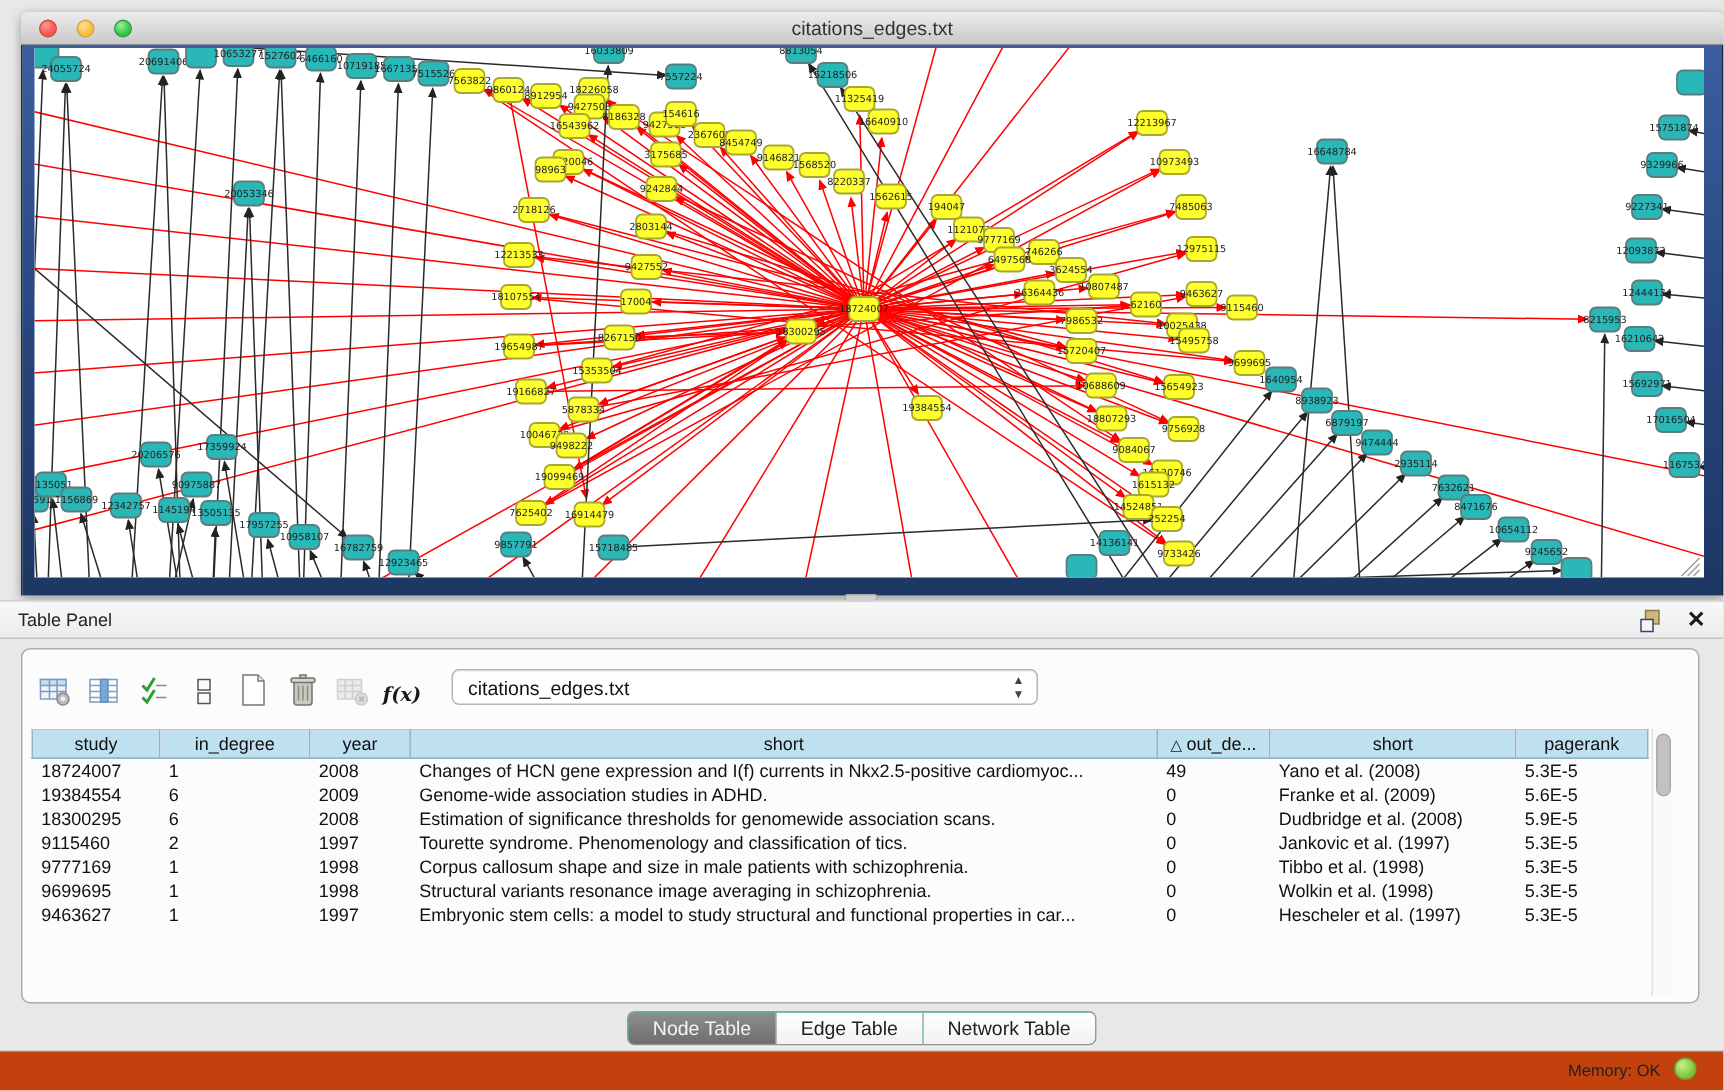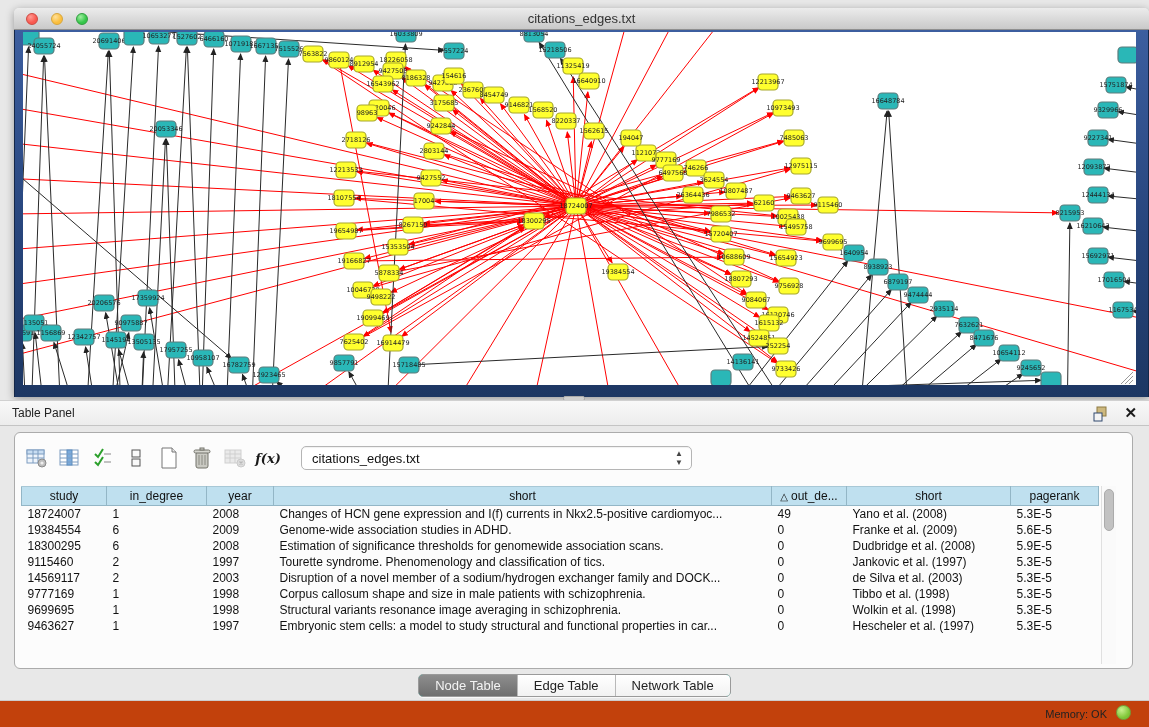--- a/index.html
+++ b/index.html
@@ -62,21 +62,21 @@
   .tp-close { position:absolute; right:12px; top:3px; font-size:15px; font-weight:bold; color:#1a1a1a; cursor:default; }
 
   .tp-panel {
     position:absolute; left:14px; top:432px; width:1119px; height:237px;
     background:#fcfcfc; border:1px solid #ababab; border-radius:6px;
   }
   .toolbar {
     position:absolute; left:8px; top:8px; height:34px; right:8px;
     display:flex; align-items:center;
   }
-  .tool { width:28px; height:26px; display:flex; align-items:center; justify-content:center; margin-right:5px; }
+  .tool { width:28px; height:26px; display:flex; align-items:flex-end; justify-content:center; margin-right:5px; }
   .fx { font-family:"DejaVu Serif", serif; font-style:italic; font-weight:bold; font-size:13px; color:#1a1a1a; }
   .combo {
     margin-left:14px; width:391px; height:24px;
     background:#fff; border:1px solid #b5b5b5; border-radius:5px;
     display:flex; align-items:center; position:relative;
     box-shadow:inset 0 1px 1px rgba(0,0,0,.06);
   }
   .combo-text { font-size:13px; color:#111; padding-left:10px; }
   .combo-arrows {
     position:absolute; right:8px; top:2px; display:flex; flex-direction:column; line-height:9px;
@@ -725,29 +725,20 @@
         <tr>
           <td>9115460</td>
           <td>2</td>
           <td>1997</td>
           <td>Tourette syndrome. Phenomenology and classification of tics.</td>
           <td>0</td>
           <td>Jankovic et al. (1997)</td>
           <td>5.3E-5</td>
         </tr>
         <tr>
-          <td>14569117</td>
-          <td>2</td>
-          <td>2003</td>
-          <td>Disruption of a novel member of a sodium/hydrogen exchanger family and DOCK...</td>
-          <td>0</td>
-          <td>de Silva et al. (2003)</td>
-          <td>5.3E-5</td>
-        </tr>
-        <tr>
           <td>9777169</td>
           <td>1</td>
           <td>1998</td>
           <td>Corpus callosum shape and size in male patients with schizophrenia.</td>
           <td>0</td>
           <td>Tibbo et al. (1998)</td>
           <td>5.3E-5</td>
         </tr>
         <tr>
           <td>9699695</td>

